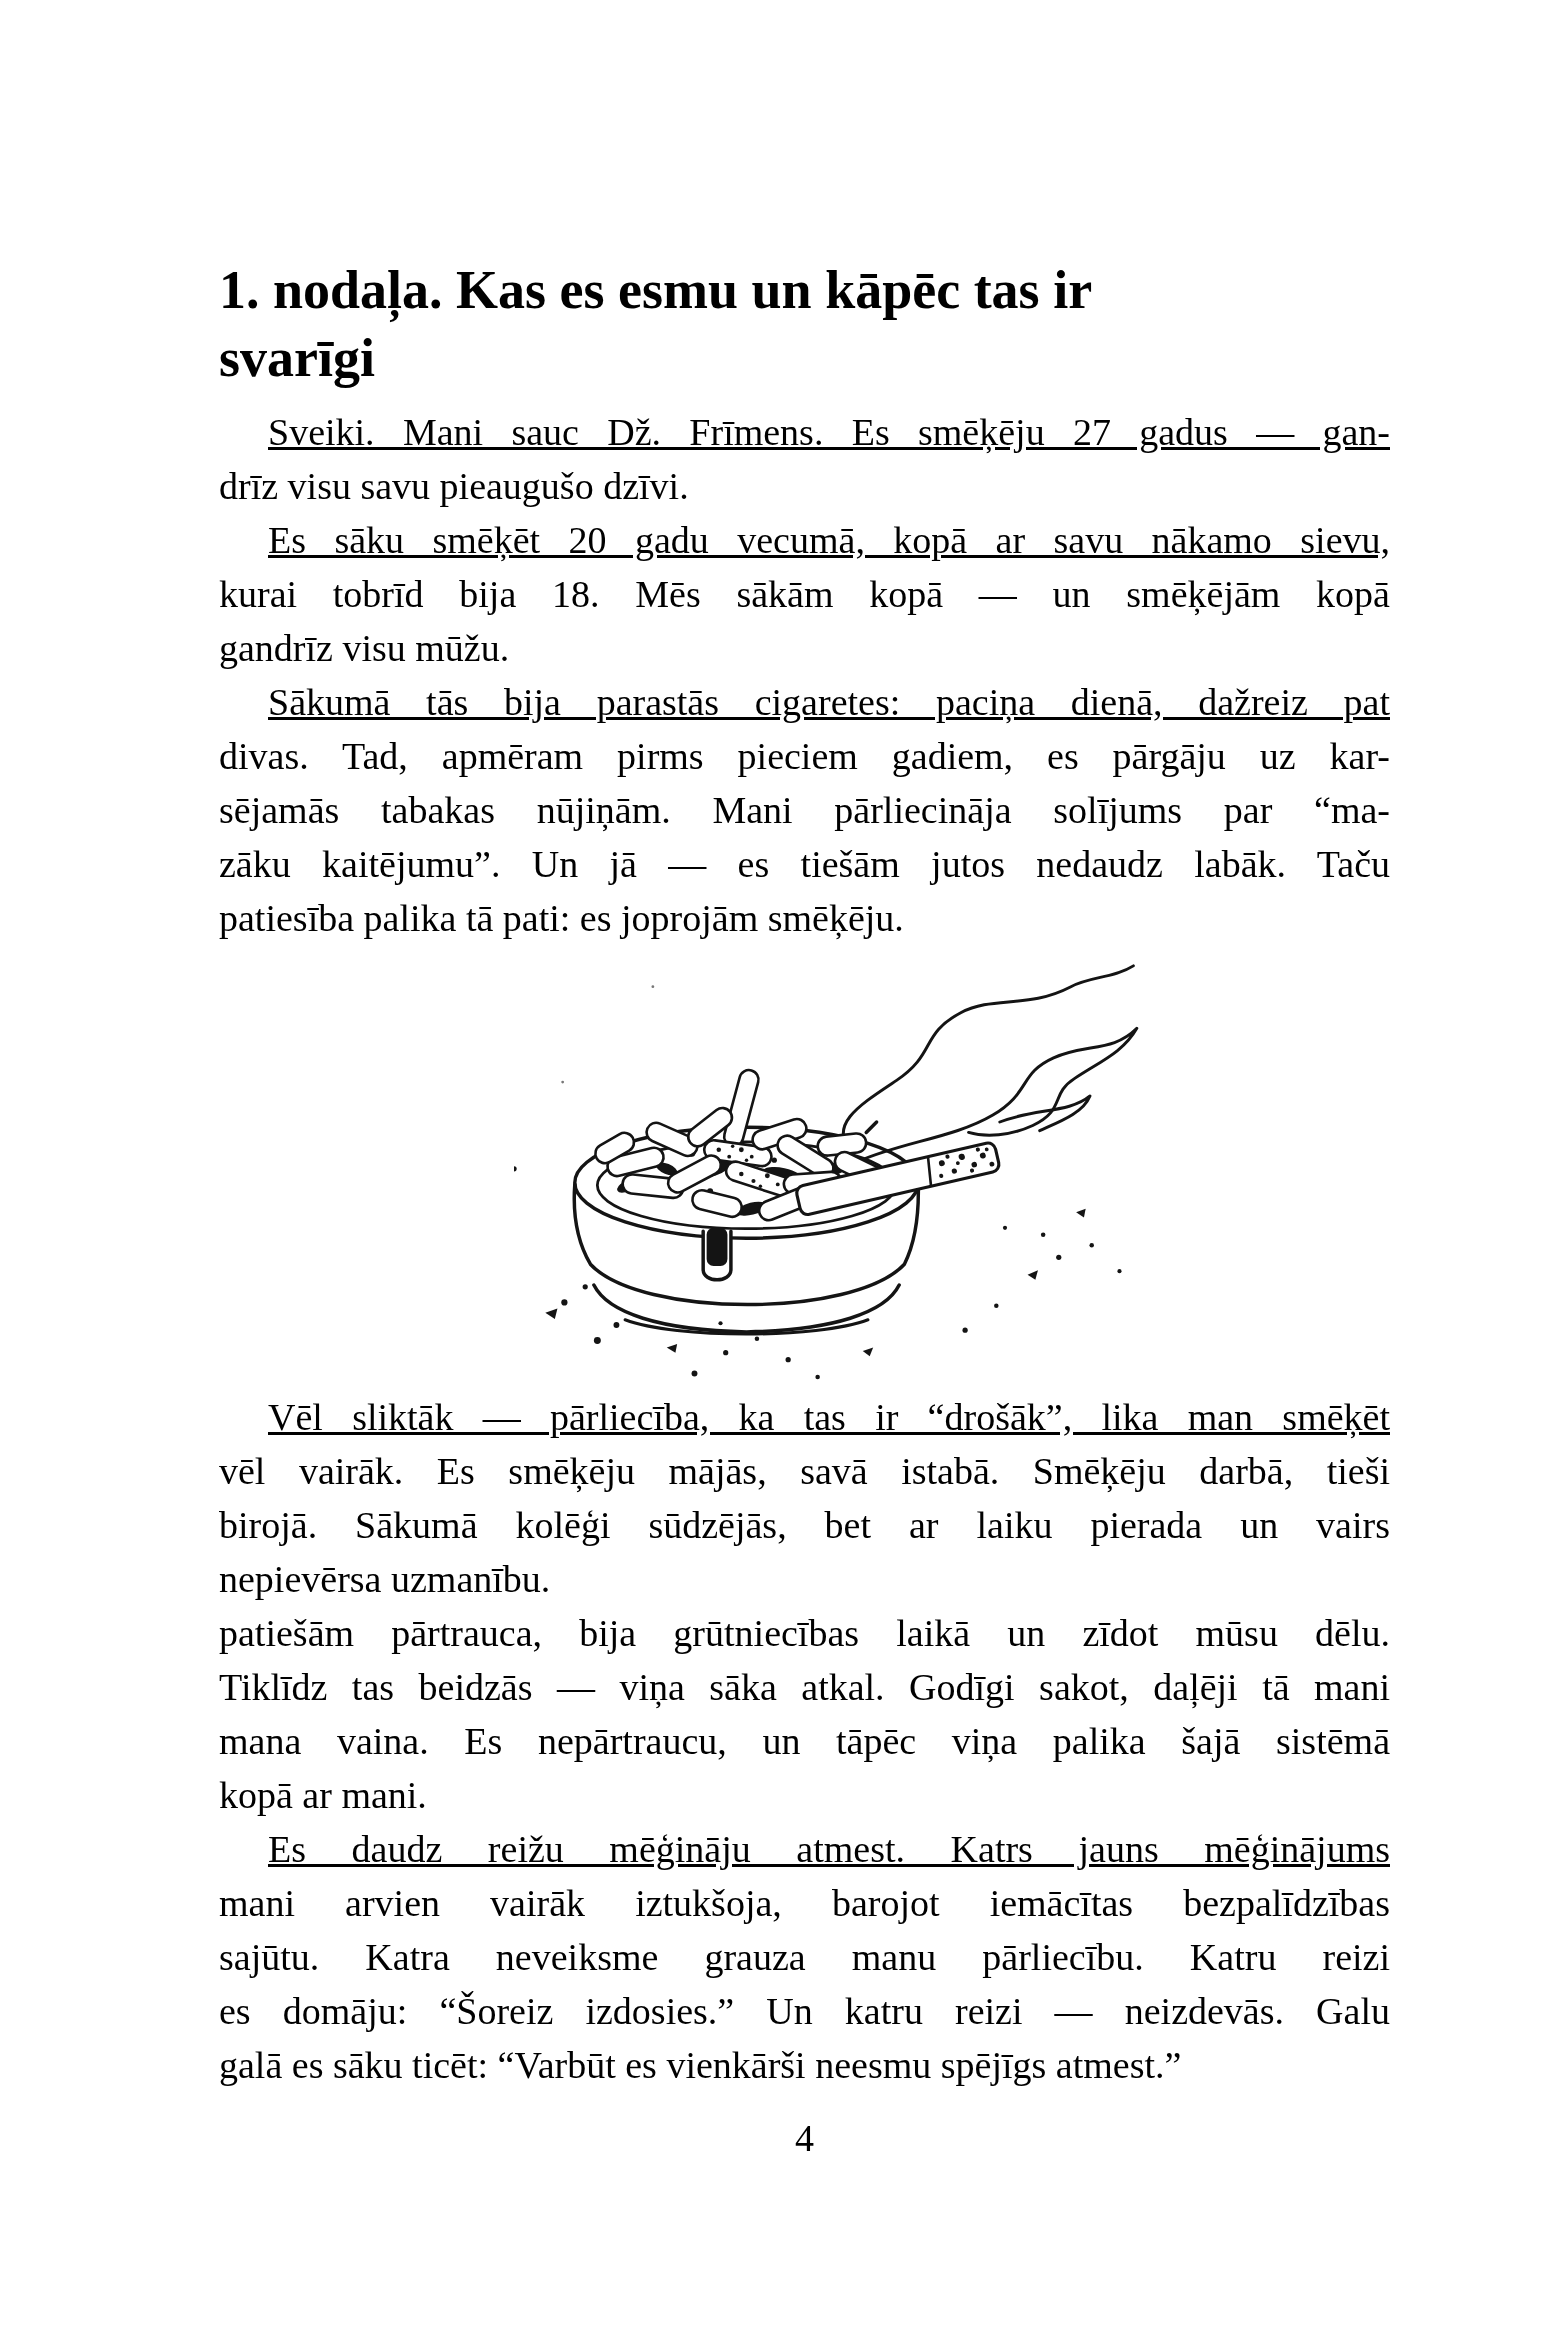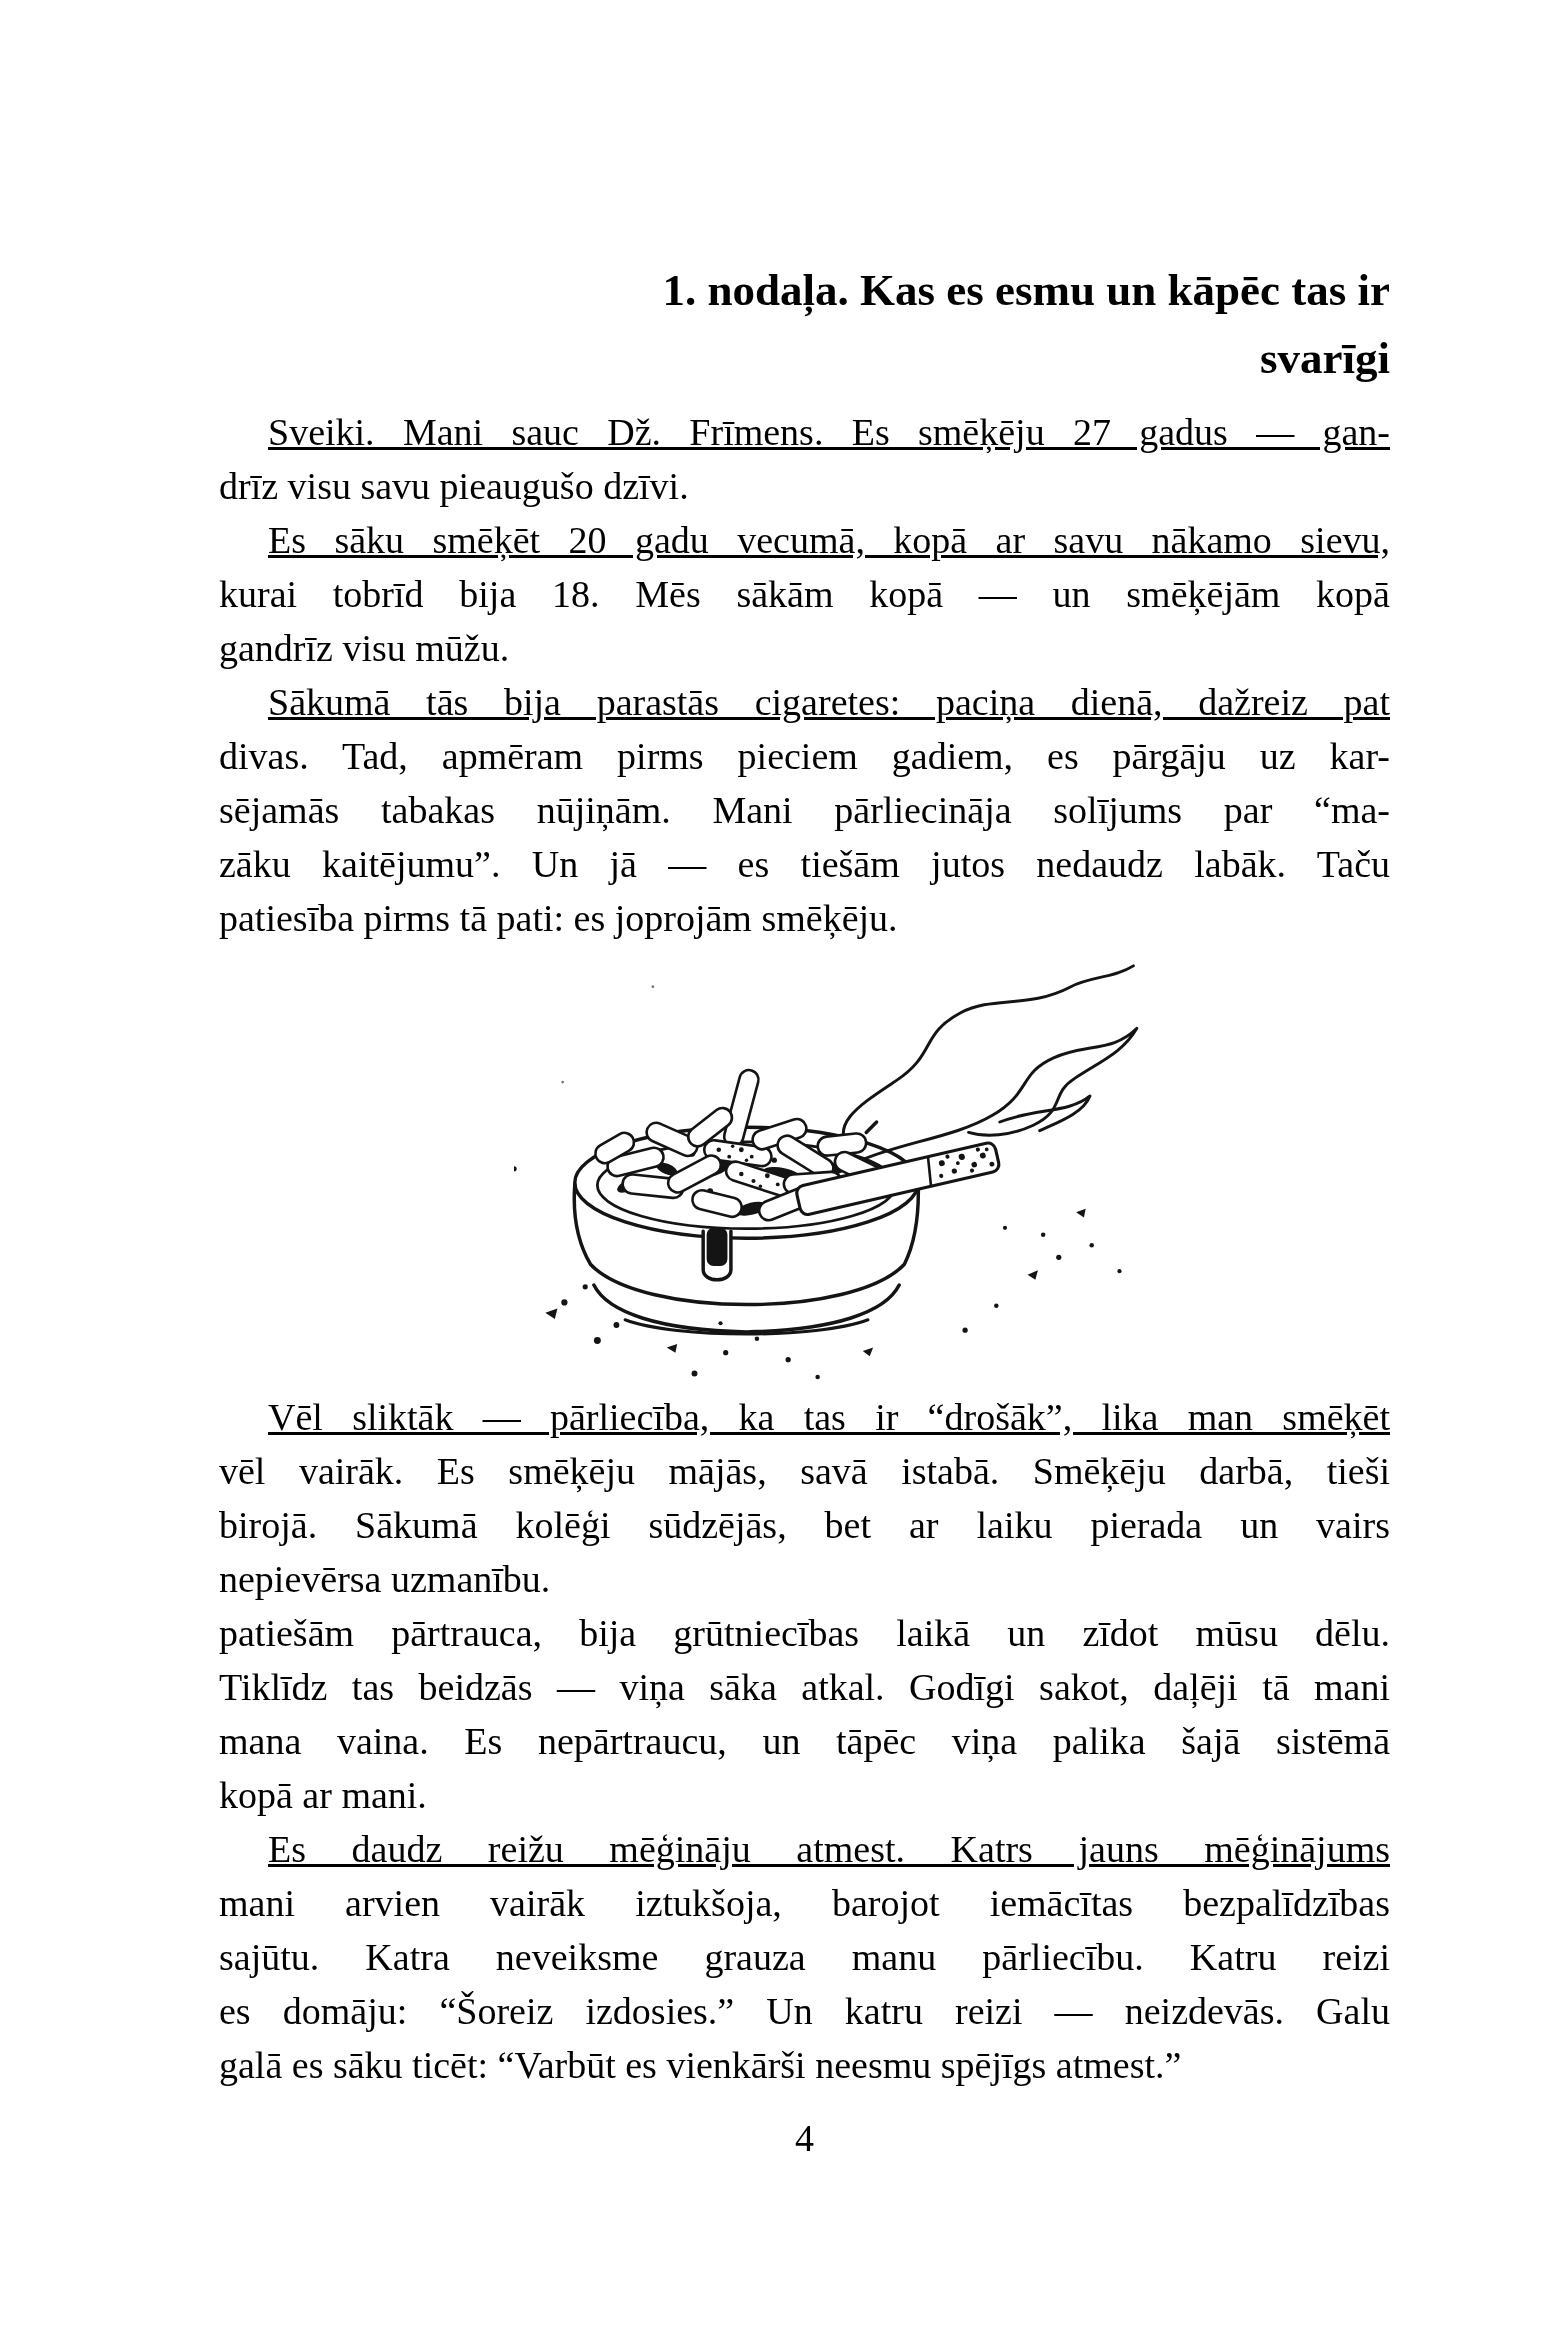--- a/index.html
+++ b/index.html
@@ -11,23 +11,23 @@
     overflow: hidden;
   }
   .page {
     margin-left: 219px;
     width: 1171px;
     padding-top: 256px;
   }
   .chapter-title {
     margin: 0;
     font-weight: bold;
-    font-size: 45px;
+    font-size: 54px;
     line-height: 68px;
-    text-align: right;
+    text-align: left;
     letter-spacing: 0;
   }
   .text-block {
     margin-top: 13px;
     font-size: 38px;
     line-height: 54px;
   }
   .line {
     text-align: justify;
     text-align-last: justify;
@@ -67,21 +67,21 @@
         <div class="para">
           <div class="line first">Es sāku smēķēt 20 gadu vecumā, kopā ar savu nākamo sievu,</div>
           <div class="line">kurai tobrīd bija 18. Mēs sākām kopā — un smēķējām kopā</div>
           <div class="line last">gandrīz visu mūžu.</div>
         </div>
         <div class="para">
           <div class="line first">Sākumā tās bija parastās cigaretes: paciņa dienā, dažreiz pat</div>
           <div class="line">divas. Tad, apmēram pirms pieciem gadiem, es pārgāju uz kar-</div>
           <div class="line">sējamās tabakas nūjiņām. Mani pārliecināja solījums par “ma-</div>
           <div class="line">zāku kaitējumu”. Un jā — es tiešām jutos nedaudz labāk. Taču</div>
-          <div class="line last">patiesība pirms tā pati: es joprojām smēķēju.</div>
+          <div class="line last">patiesība palika tā pati: es joprojām smēķēju.</div>
         </div>
       </div>
 
     <div class="illustration-wrap">
       <svg viewBox="0 0 740 505" xmlns="http://www.w3.org/2000/svg">
         <g stroke="#141414" fill="none" stroke-linecap="round" stroke-linejoin="round">
 
           <g stroke-width="3.4">
             <path d="M389,231 C361,199 399,176 441,148 C487,117 468,95 515,70 C553,50 592,66 642,40 C665,28 692,30 714,16"></path>
             <path d="M398,241 C448,219 508,214 552,188 C596,162 582,140 622,122 C660,105 690,116 718,88 C702,116 676,126 646,146 C618,164 636,182 598,200 C572,212 544,214 524,208"></path>

